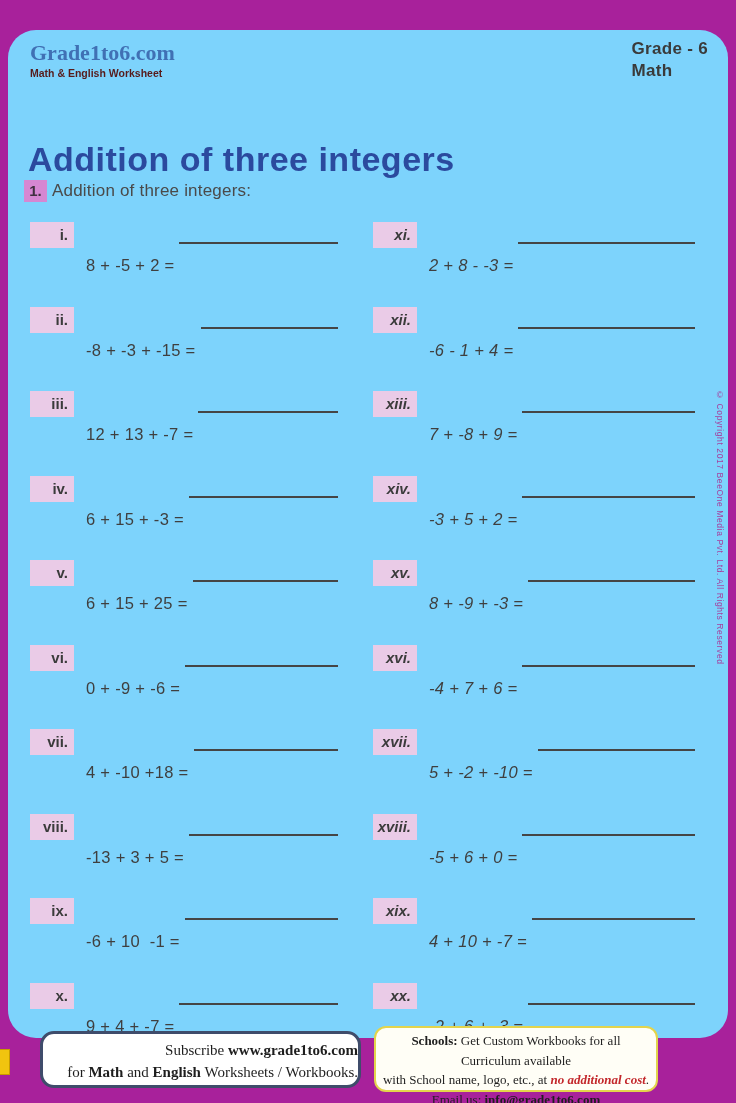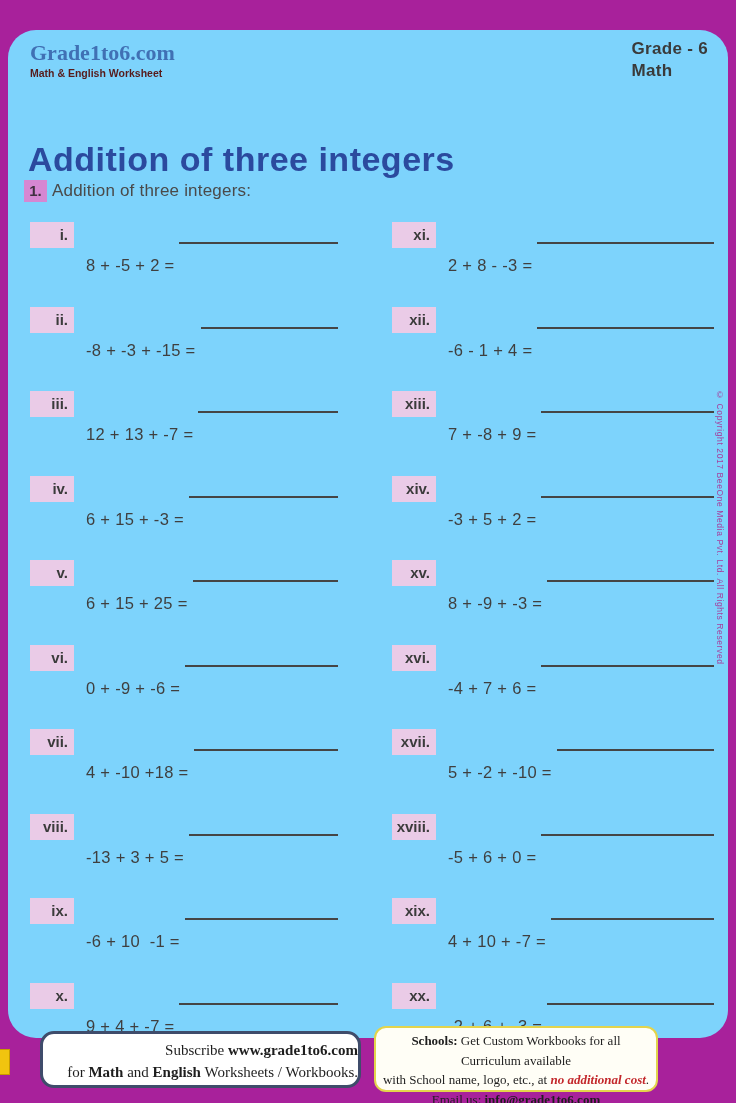--- a/index.html
+++ b/index.html
@@ -49,21 +49,21 @@
   .question-number {
     background: #D687D2; color: #403040;
     font-weight: bold; font-size: 15px;
     width: 23px; height: 22px; line-height: 22px; text-align: center;
   }
   .question-text { font-size: 17px; color: #4A4A4A; margin-left: 5px; letter-spacing: 0.2px; }
 
   
   .col { position: absolute; top: 192px; }
   .col-left  { left: 22px;  width: 308px; }
-  .col-right { left: 384px; width: 322px; }
+  .col-right { left: 365px; width: 322px; font-style: italic; }
 
   .problem-row {
     display: flex; align-items: flex-start;
     height: 26px; margin-bottom: 58.5px;
   }
   .problem-label {
     flex: 0 0 44px; background: #EACBE7; color: #3B3B3B;
     font-weight: bold; font-size: 15px; text-align: right;
     padding-right: 6px; height: 26px; line-height: 26px;
   }

